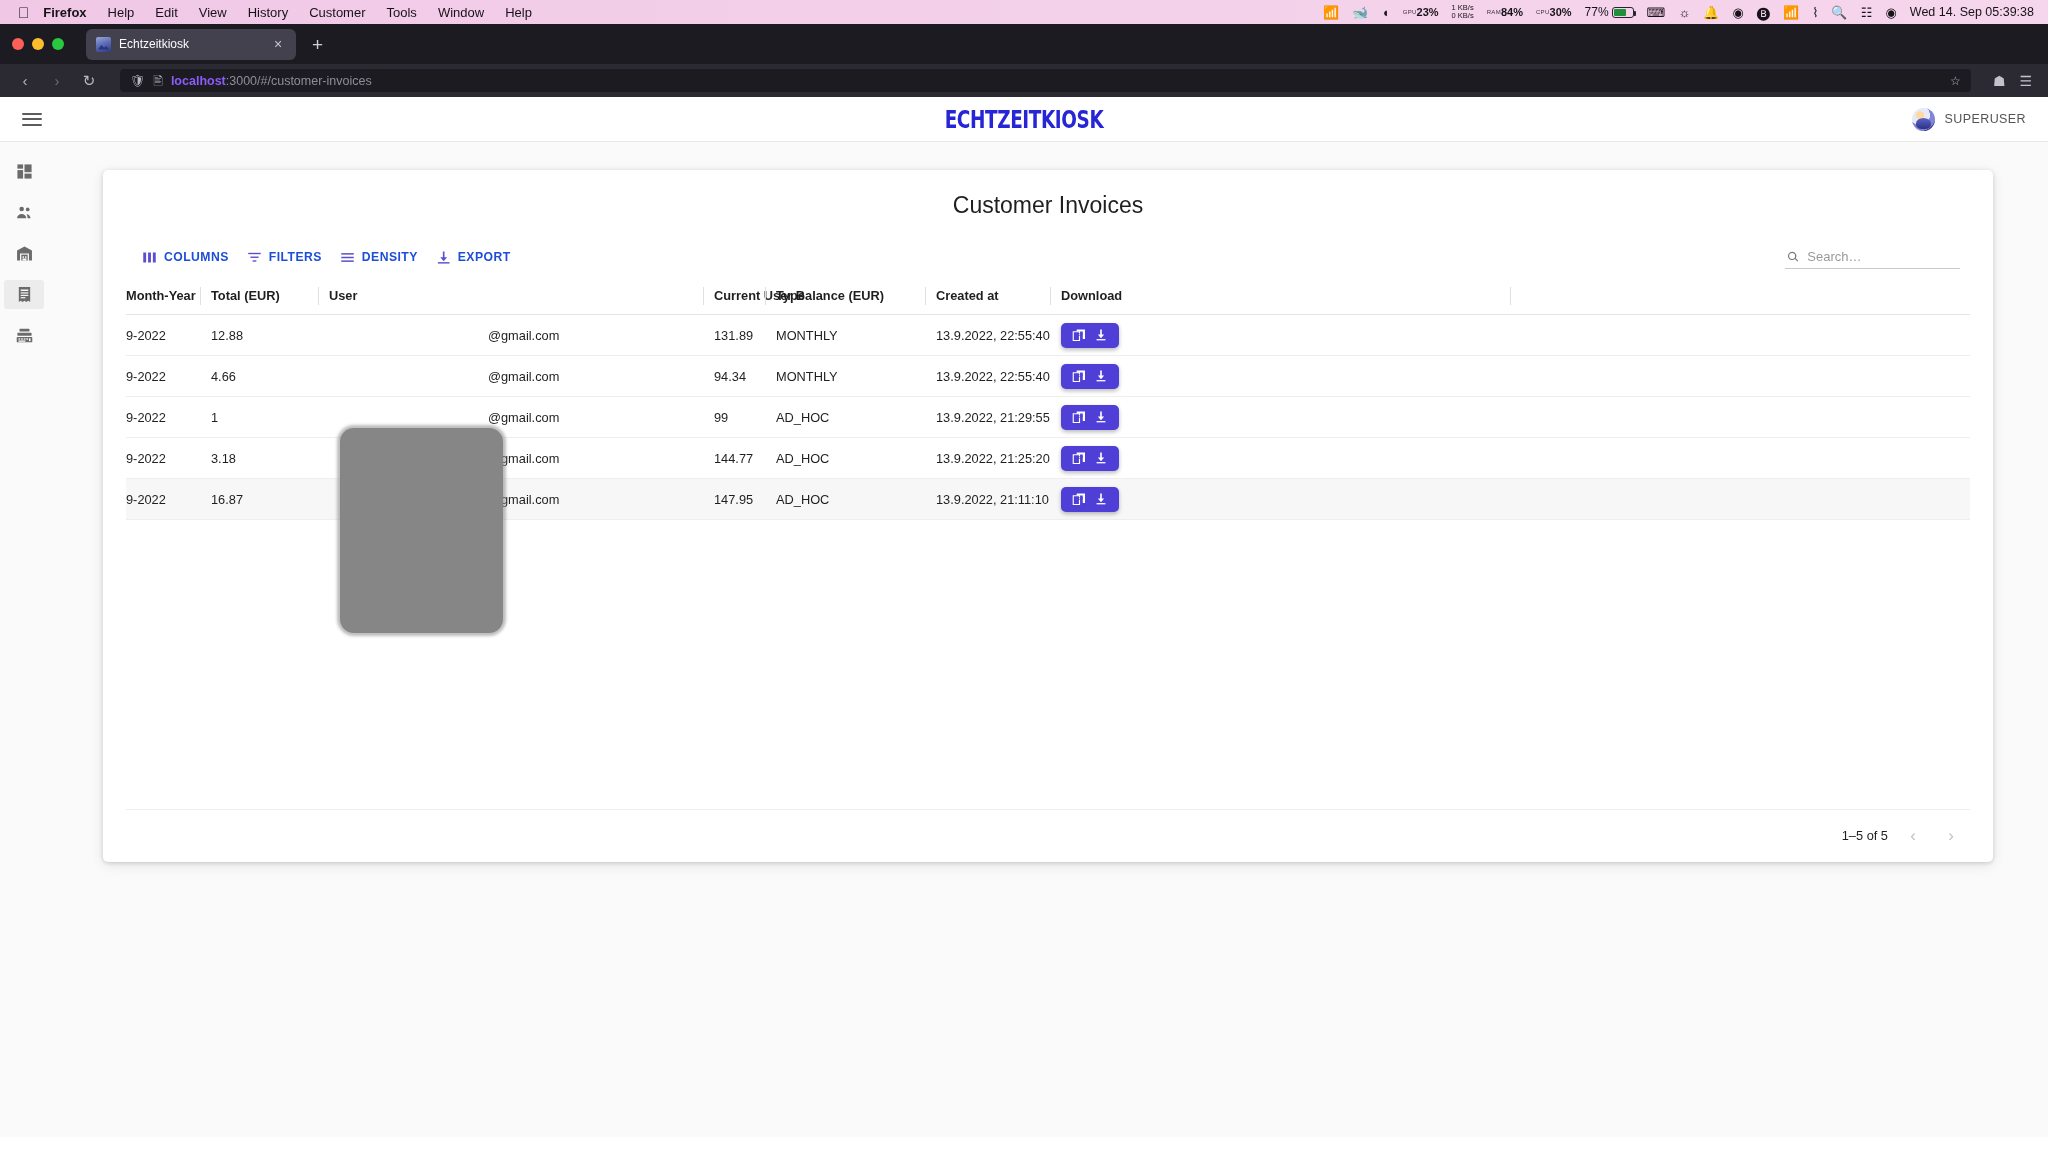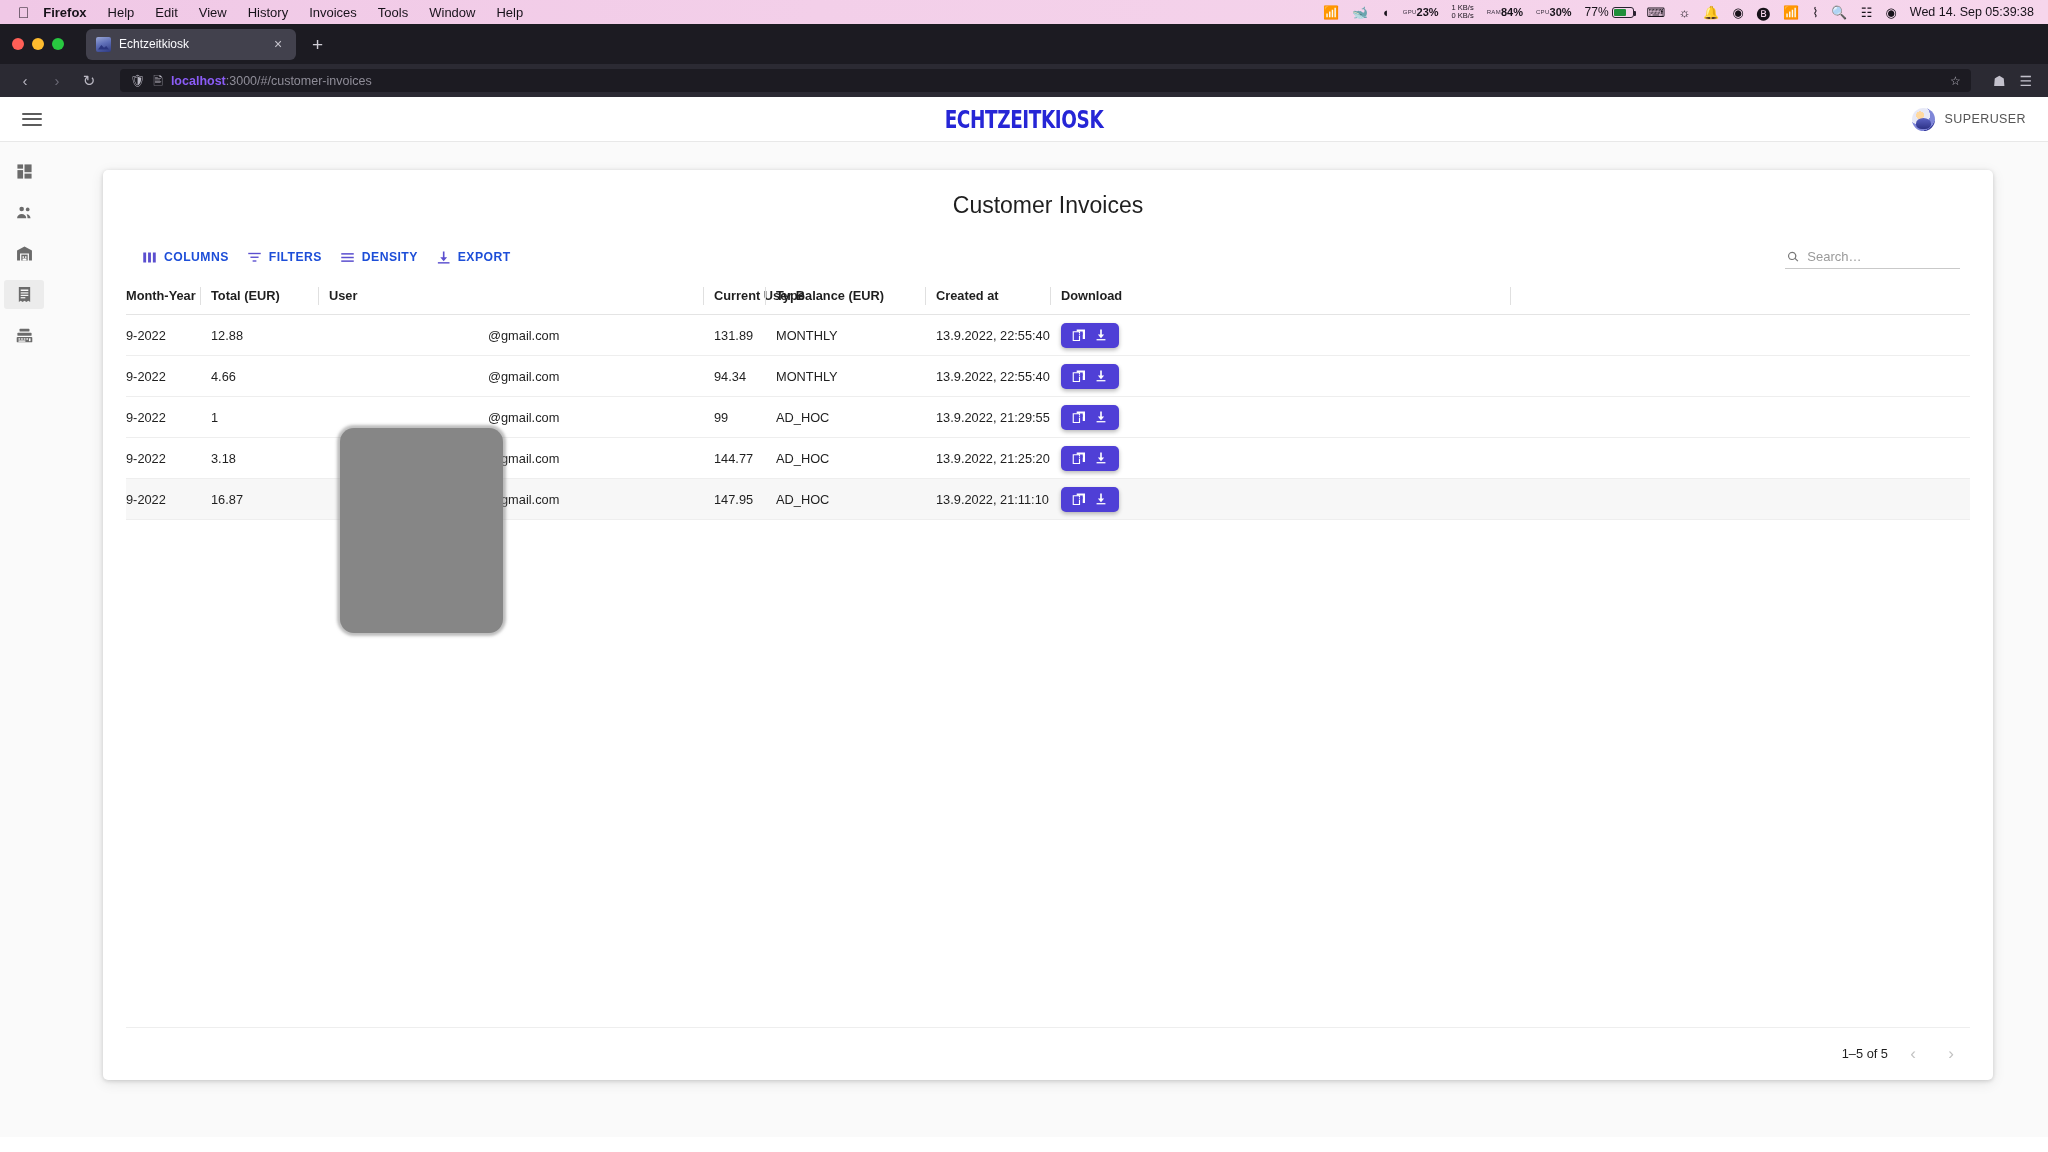--- a/index.html
+++ b/index.html
@@ -121,21 +121,21 @@
   }
   .side-item {
     width: 40px; height: 29px; display: flex; align-items: center; justify-content: center;
     border-radius: 3px; color: #6b6b6b;
   }
   .side-item.active { background: #ececec; }
   .side-item svg { width: 17px; height: 17px; fill: #6b6b6b; }
 
   .content { position: absolute; left: 48px; right: 0; top: 45px; bottom: 0; padding: 28px 55px 0 55px; }
   .card {
-    background: #ffffff; border-radius: 5px; height: 910px;
+    background: #ffffff; border-radius: 5px; height: 692px;
     box-shadow: 0 1px 4px rgba(0,0,0,.16), 0 3px 14px rgba(0,0,0,.09);
     display: flex; flex-direction: column; overflow: hidden;
   }
   .card-title {
     text-align: center; font-size: 23px; color: #1f1f1f; padding: 22px 0 20px;
     font-weight: normal;
   }
   .grid-wrap { margin: 0 22px; border: 1px solid transparent; display: flex; flex-direction: column; flex: 1; min-height: 0; }
 
   .toolbar { display: flex; align-items: center; padding: 5px 2px 8px 7px; }
@@ -197,21 +197,21 @@
 </head>
 <body>
 
 <div class="menubar">
   <span class="mb-apple"></span>
   <span class="mb-item bold">Firefox</span>
   <span class="mb-item">Help</span>
   <span class="mb-item">Edit</span>
   <span class="mb-item">View</span>
   <span class="mb-item">History</span>
-  <span class="mb-item">Invoices</span>
+  <span class="mb-item">Customer</span>
   <span class="mb-item">Tools</span>
   <span class="mb-item">Window</span>
   <span class="mb-item">Help</span>
 
   <div class="mb-right">
     <span class="mb-ico">📶</span>
     <span class="mb-ico">🐋</span>
     <span class="mb-ico">◖</span>
     <span class="mb-stat">
       <span class="lbl">GPU</span>

